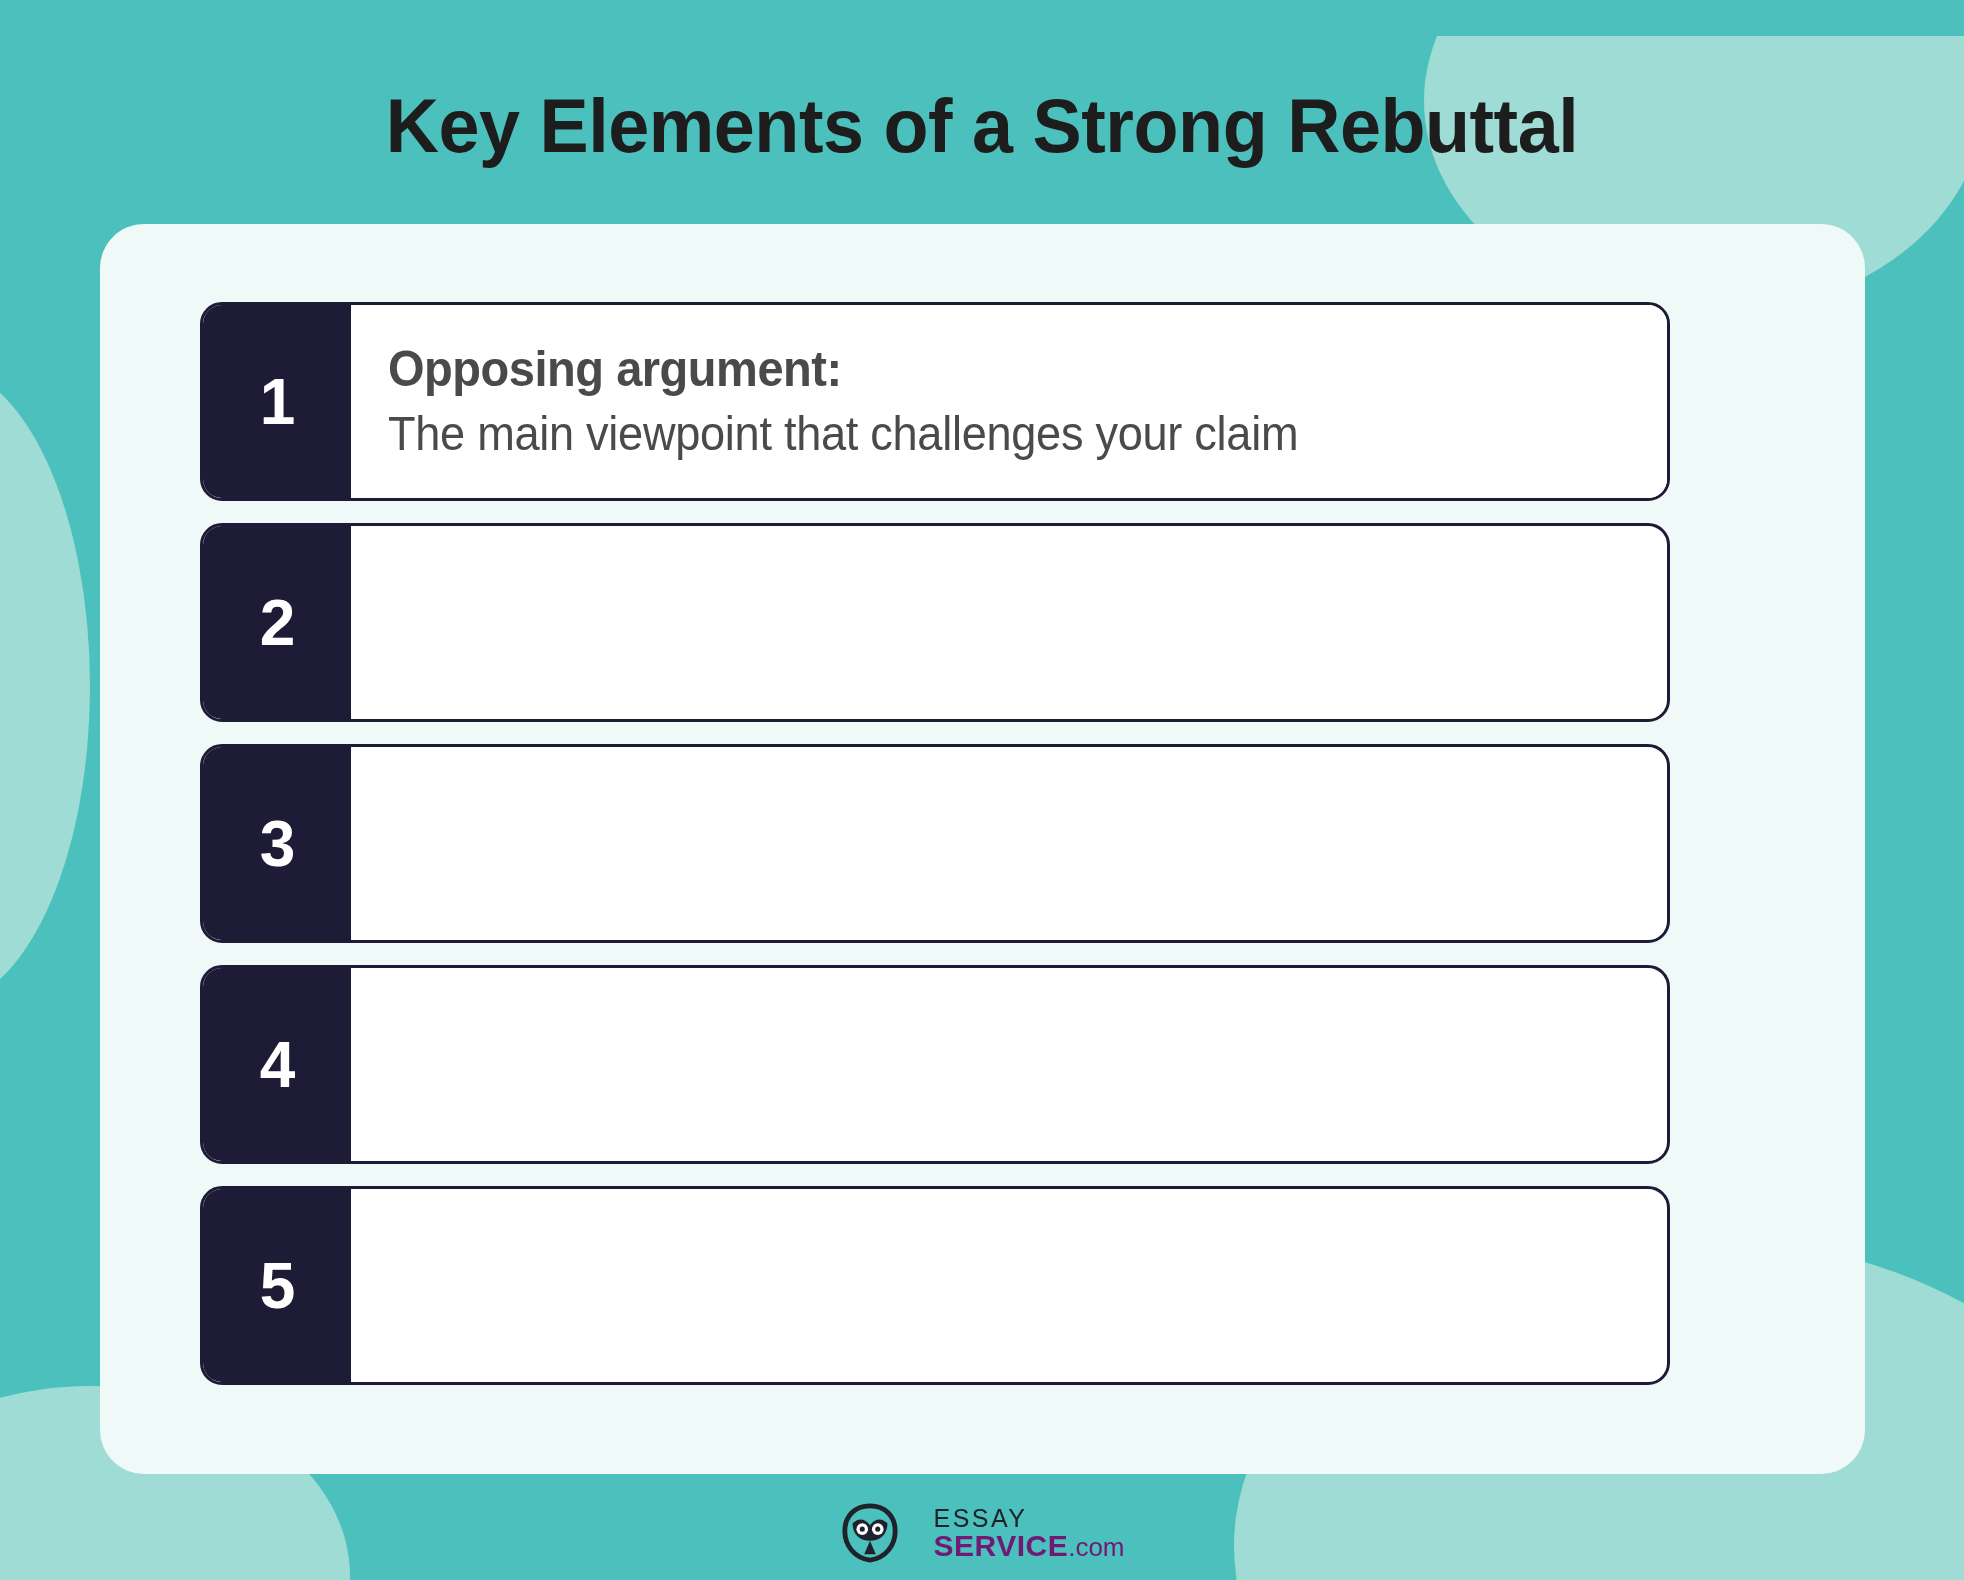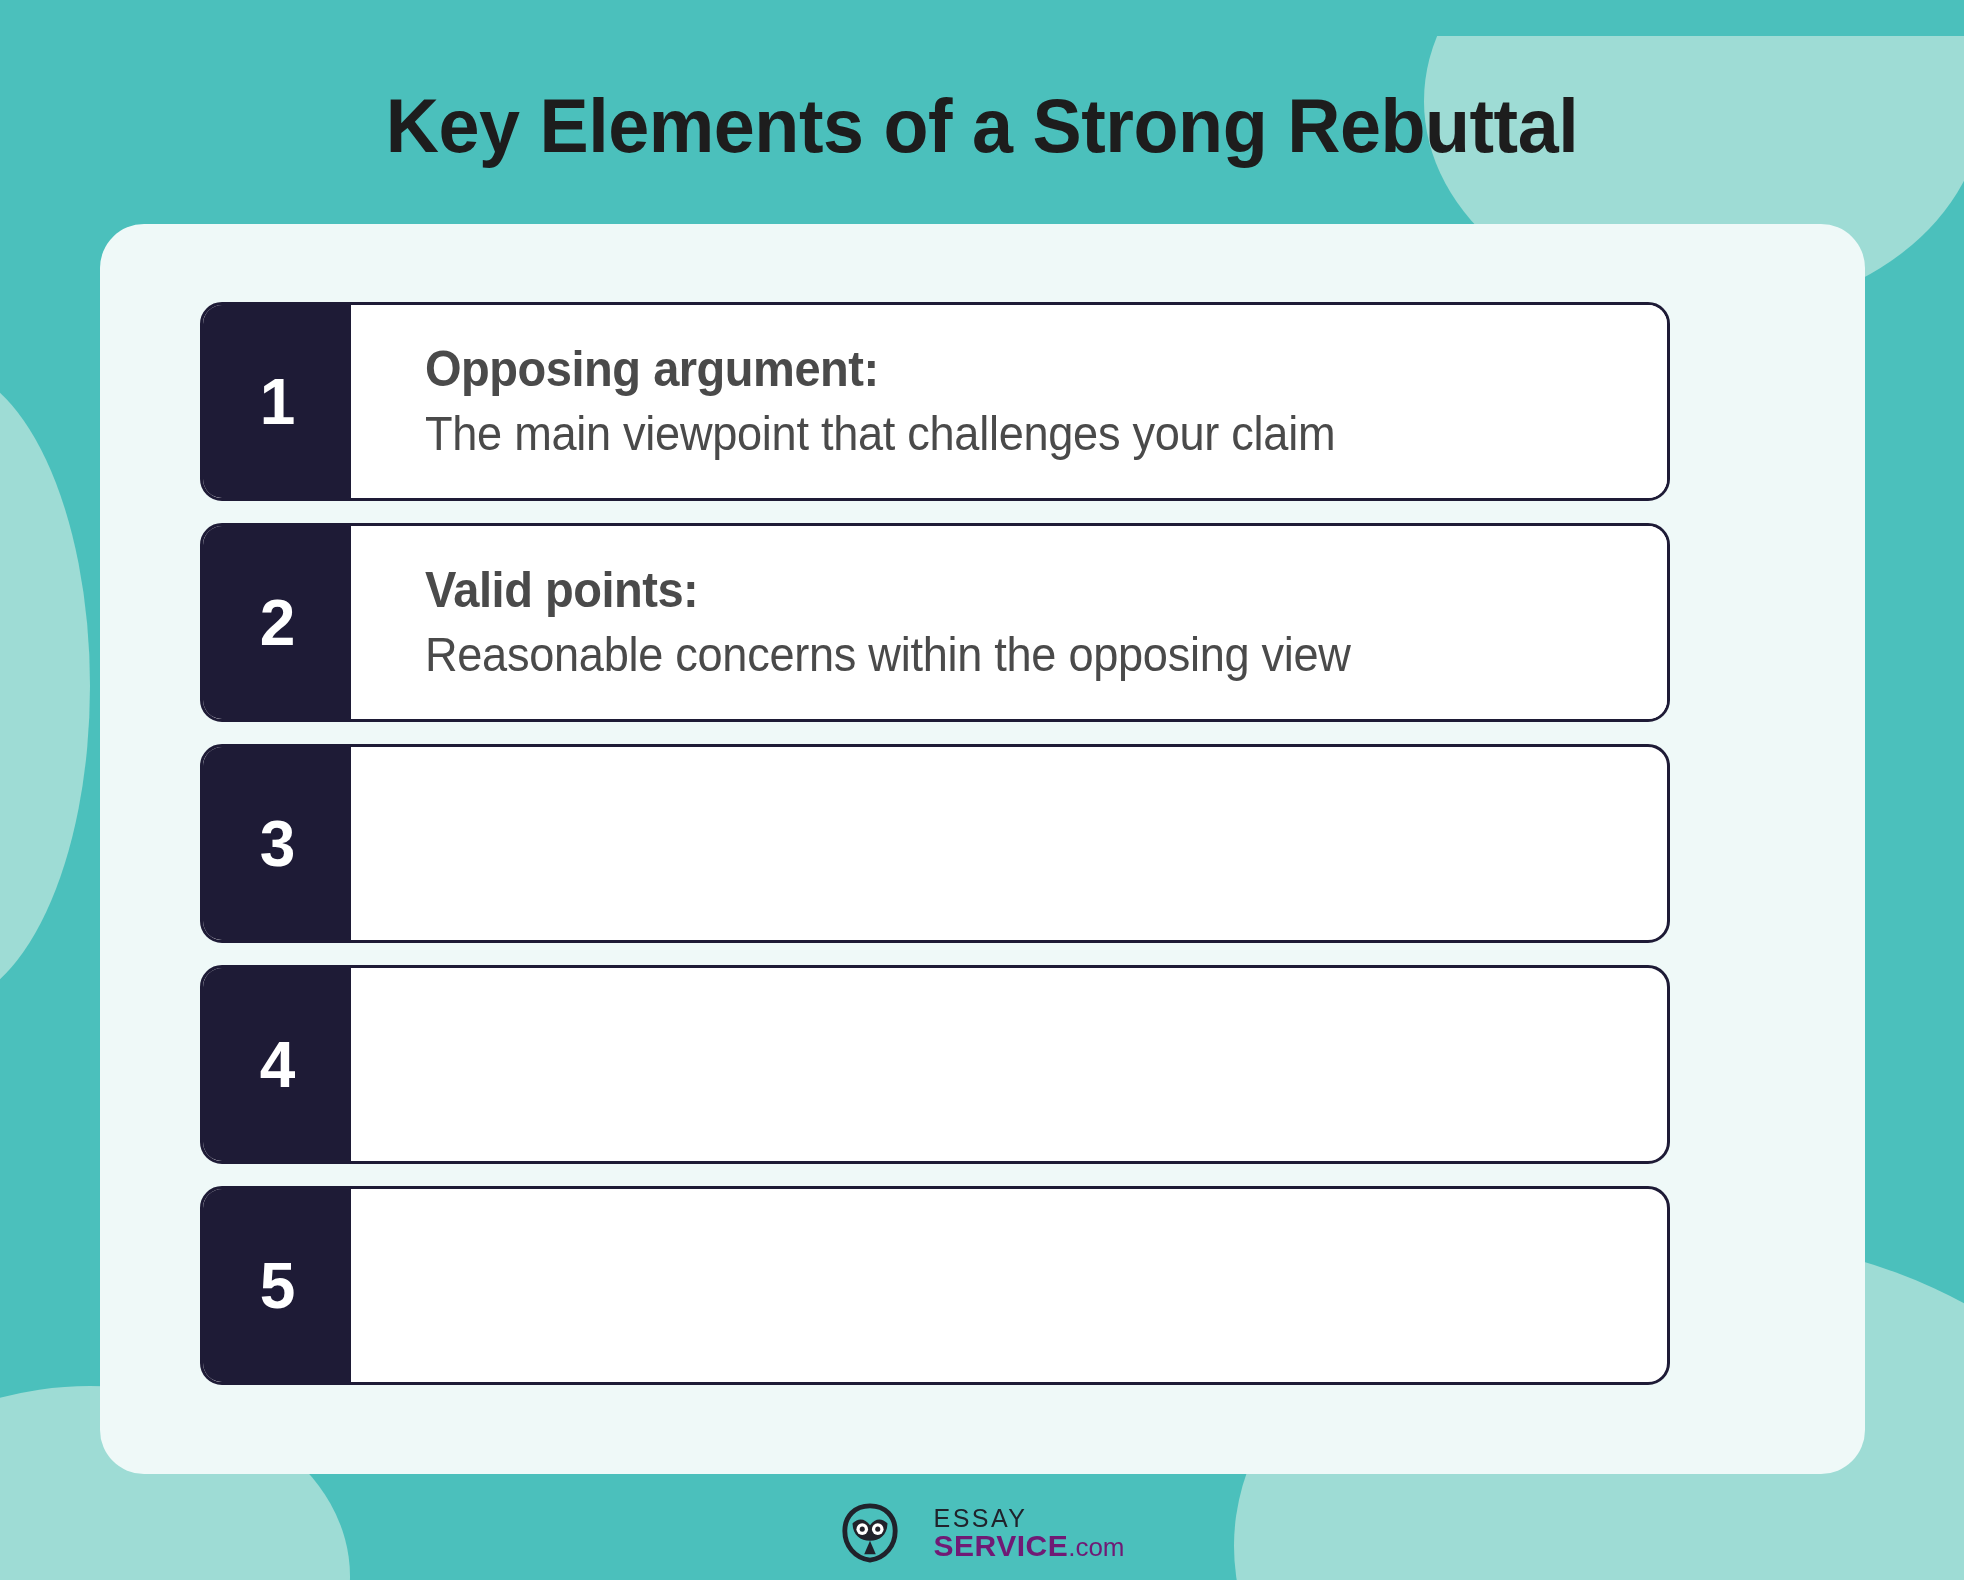--- a/index.html
+++ b/index.html
@@ -103,21 +103,21 @@
     line-height: 1;
     font-family: "Liberation Sans", sans-serif;
     letter-spacing: -1px;
   }
 
   .card-body {
     flex: 1 1 auto;
     display: flex;
     flex-direction: column;
     justify-content: center;
-    padding: 0 40px 0 74px;
+    padding: 0 40px 0 37px;
     background: #FFFFFF;
   }
 
   .card-title {
     font-size: 50px;
     font-weight: bold;
     color: #4A4A4A;
     line-height: 1.18;
     letter-spacing: -0.5px;
     margin: 0 0 6px 0;
@@ -211,24 +211,20 @@
       <div class="card">
         <div class="badge">1</div>
         <div class="card-body">
           <div class="card-title">Opposing argument:</div>
           <div class="card-desc">The main viewpoint that challenges your claim</div>
         </div>
       </div>
 
       <div class="card">
         <div class="badge">2</div>
-        <div class="card-body">
-          <div class="card-title">Valid points:</div>
-          <div class="card-desc">Reasonable concerns within the opposing view</div>
-        </div>
       </div>
 
       <div class="card">
         <div class="badge">3</div>
       </div>
 
       <div class="card">
         <div class="badge">4</div>
       </div>
 

